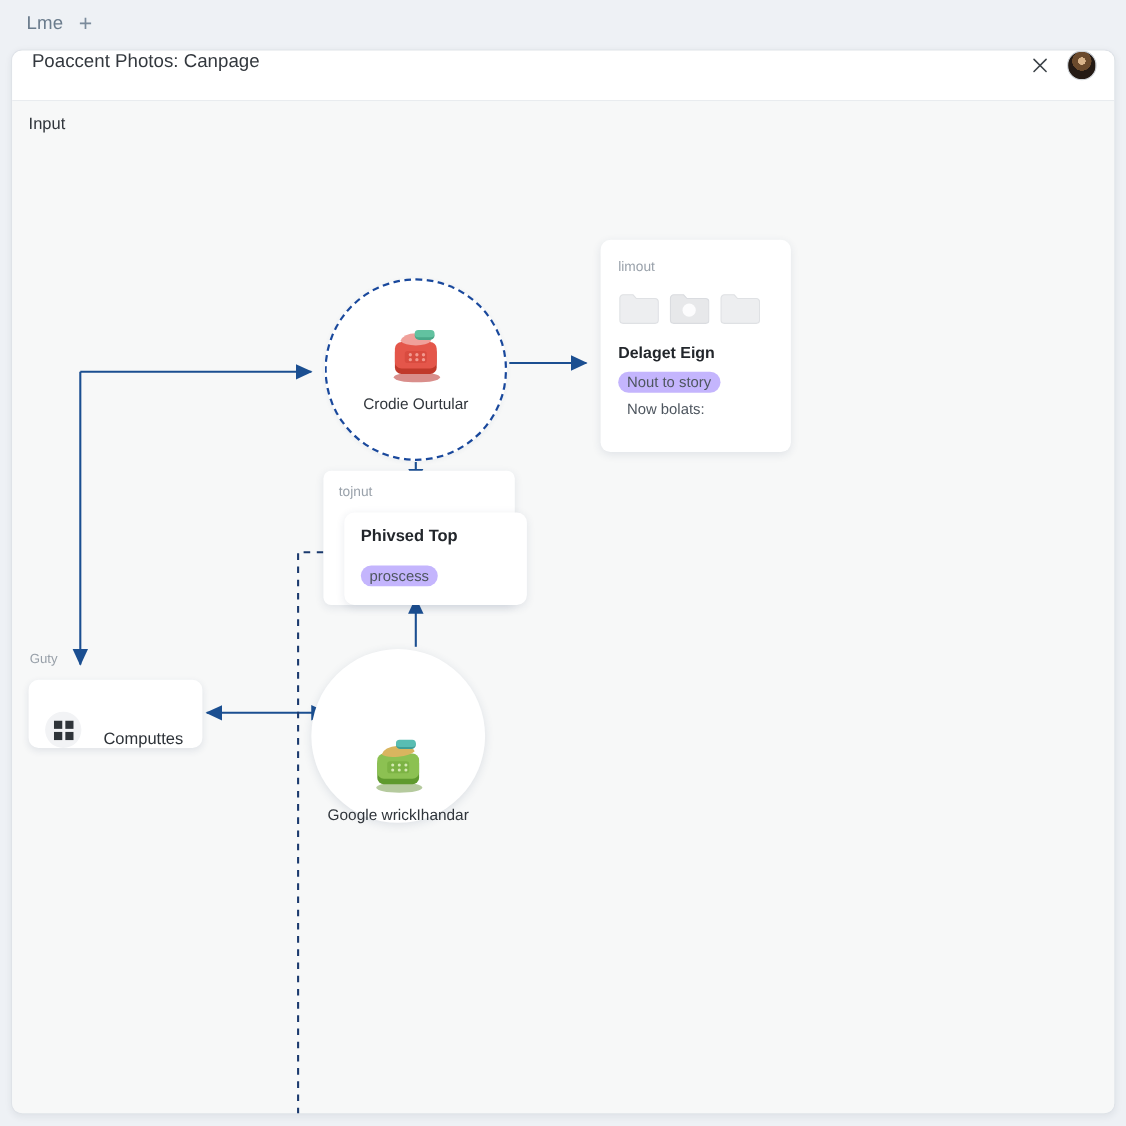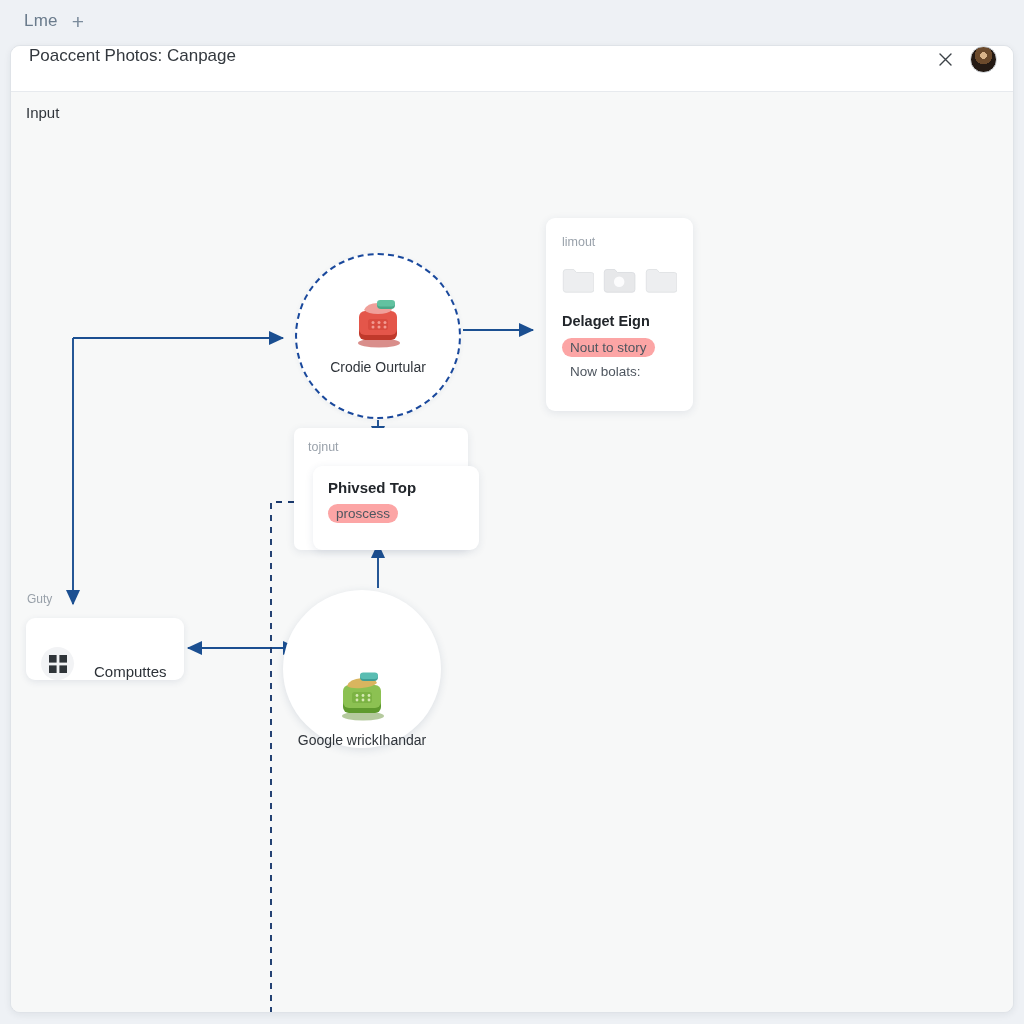--- a/index.html
+++ b/index.html
@@ -149,39 +149,39 @@
   
   .card {
     position: absolute;
     background: #ffffff;
     border-radius: 9px;
     box-shadow: 0 2px 8px rgba(40,60,100,.10);
     cursor: pointer;
   }
   #card-right {
     left: 535px; top: 126px;
-    width: 147px; height: 193px;
+    width: 173px; height: 193px;
     padding: 17px 16px;
   }
   .card-kicker {
     font-size: 12.5px;
     color: #9aa2ab;
     margin-bottom: 16px;
   }
   .folder-row { display: flex; gap: 9px; margin-bottom: 18px; }
   .card-heading {
     font-size: 14.5px;
     font-weight: bold;
     color: #22262b;
     margin-bottom: 9px;
   }
   .pill-line {
     font-size: 13.5px;
     color: #4e565f;
-    background: #fca5a5;
+    background: #c4b5fd;
     border-radius: 11px;
     padding: 2px 8px;
     display: inline-block;
     margin-bottom: 5px;
   }
   .plain-line {
     font-size: 13.5px;
     color: #4e565f;
     padding: 2px 8px;
     display: block;
@@ -192,21 +192,21 @@
     width: 174px; height: 122px;
     padding: 12px 14px;
     border-radius: 7px;
   }
   #card-mid-inner {
     left: 302px; top: 374px;
     width: 166px; height: 84px;
     padding: 13px 15px;
     border-radius: 9px;
   }
-  #card-mid-inner .card-heading { font-size: 15px; margin-bottom: 8px; }
+  #card-mid-inner .card-heading { font-size: 15px; margin-bottom: 18px; }
 
   
   #guty-label {
     position: absolute;
     left: 16px; top: 500px;
     font-size: 12px;
     color: #98a0a9;
   }
   #node-computes {
     position: absolute;

